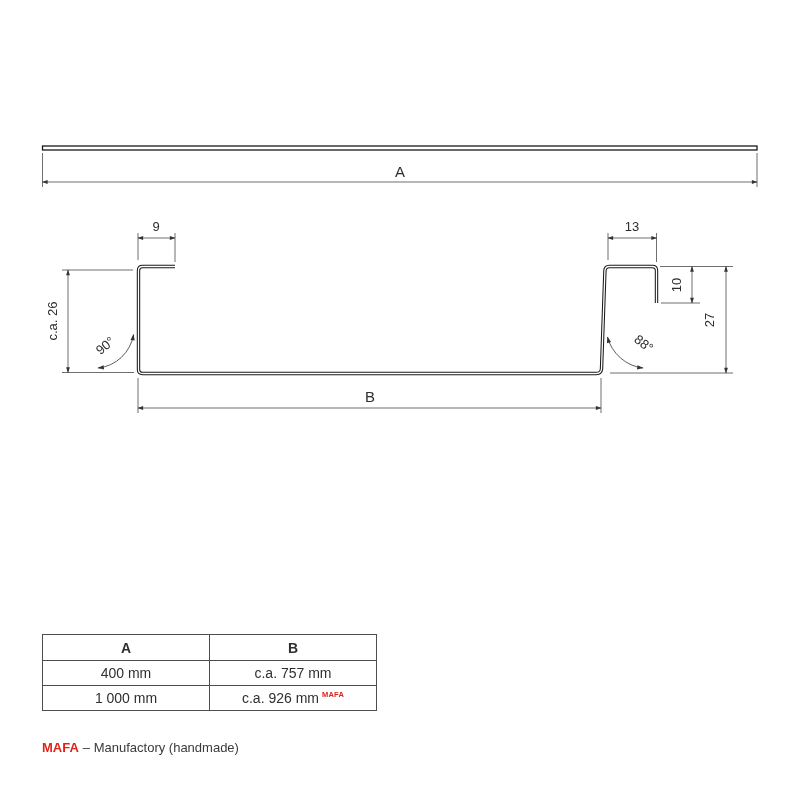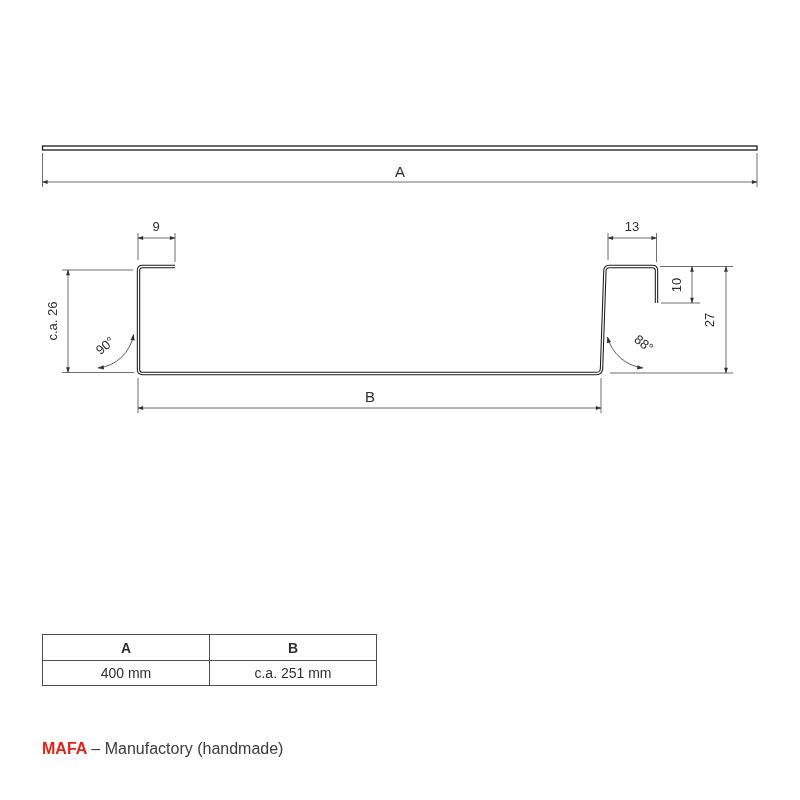--- a/index.html
+++ b/index.html
@@ -10,21 +10,21 @@
   .dim-label{font-size:13px;}
   .big-label{font-size:15px;}
   .spec-table{position:absolute;left:42px;top:634px;width:335px;
               border-collapse:collapse;table-layout:fixed;
               font-size:14px;color:#2f2f2f;text-align:center;}
   .spec-table td,.spec-table th{border:1px solid #4d4d4d;padding:0;
               height:24px;vertical-align:middle;background:#fff;}
   .spec-table th{height:25px;font-weight:bold;font-size:14px;}
   .sup-note{font-size:7.5px;font-weight:bold;vertical-align:super;
             margin-left:3px;letter-spacing:.2px;}
-  .footnote{position:absolute;left:42px;top:740px;font-size:16px;color:#3a3a3a;}
+  .footnote{position:absolute;left:42px;top:740px;font-size:13px;color:#3a3a3a;}
   .footnote .abbr{font-weight:bold;margin-right:4px;}
 </style>
 </head>
 <body>
 
 <div class="page">
 
   <svg width="800" height="800" viewBox="0 0 800 800">
     <defs>
       <marker id="arr" viewBox="0 0 10 10" refX="9.2" refY="5" markerWidth="11" markerHeight="7" orient="auto-start-reverse">
@@ -105,21 +105,25 @@
   </svg>
 
   <table class="spec-table">
     <tbody>
         <tr>
       <th>A</th>
       <th>B</th>
     </tr>
     <tr>
       <td>400 mm</td>
-      <td>c.a. 251 mm</td>
+      <td>c.a. 757 mm</td>
+    </tr>
+    <tr>
+      <td>1 000 mm</td>
+      <td><span>c.a. 926 mm</span><span class="sup-note" style="color: rgb(227, 33, 25);">MAFA</span></td>
     </tr>
   </tbody>
     </table>
 
   <div class="footnote">
     <span class="abbr" style="color: rgb(227, 33, 25);">MAFA</span><span>– Manufactory (handmade)</span>
   </div>
 
 </div>
 

